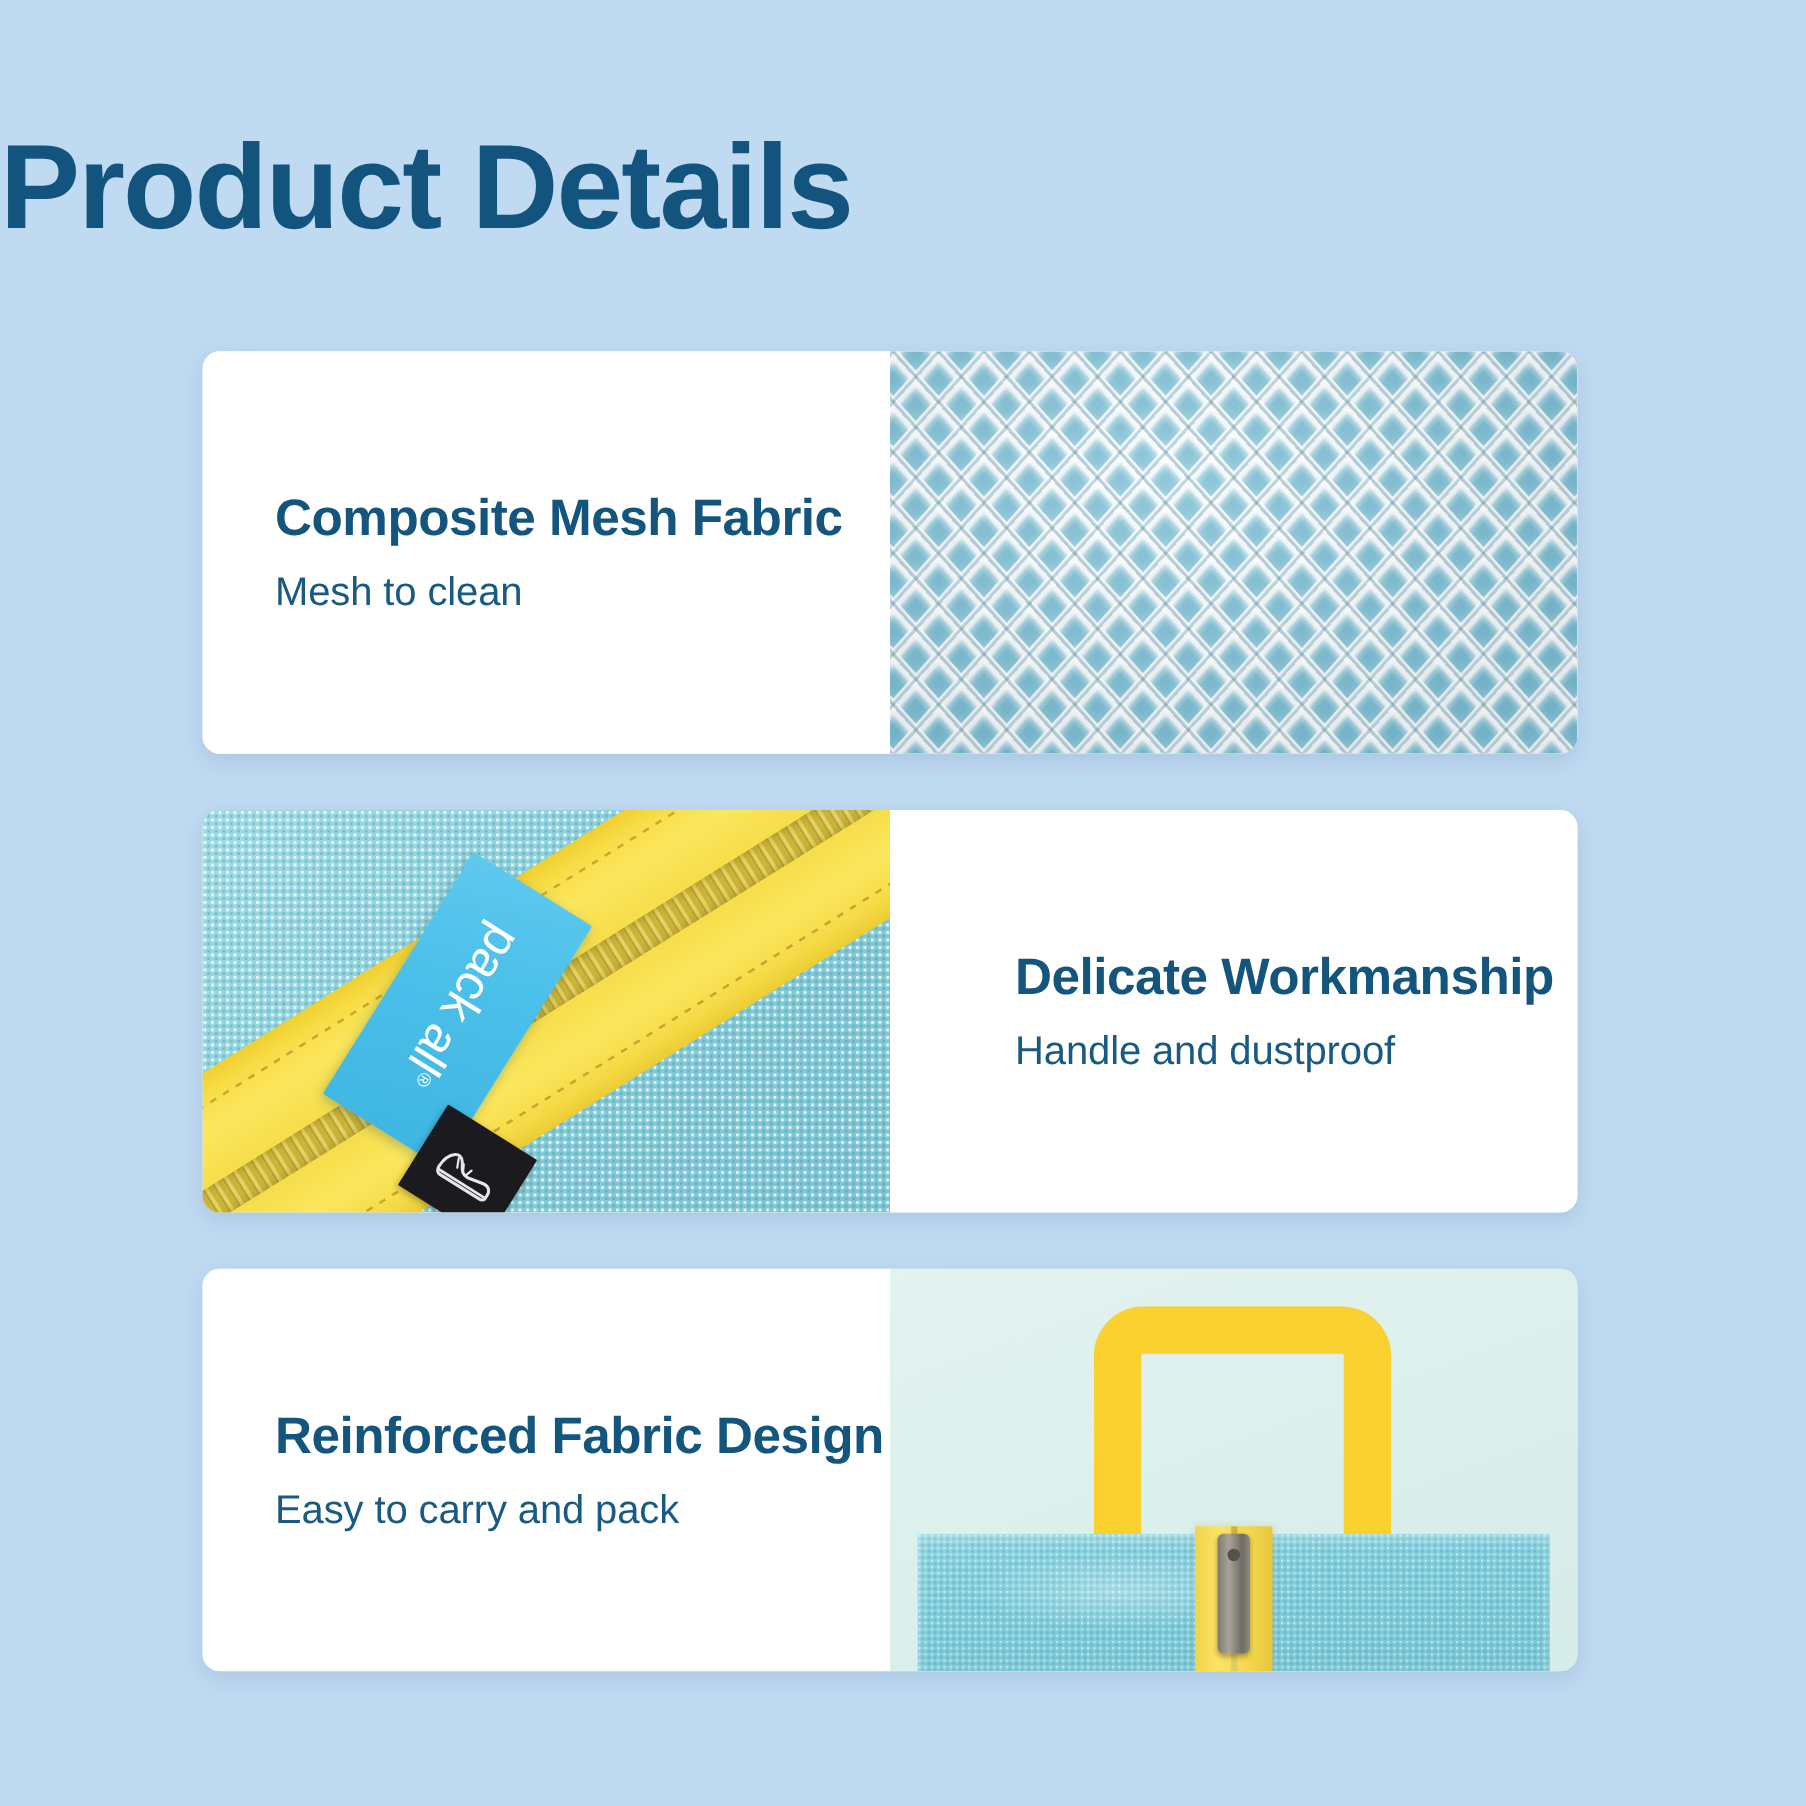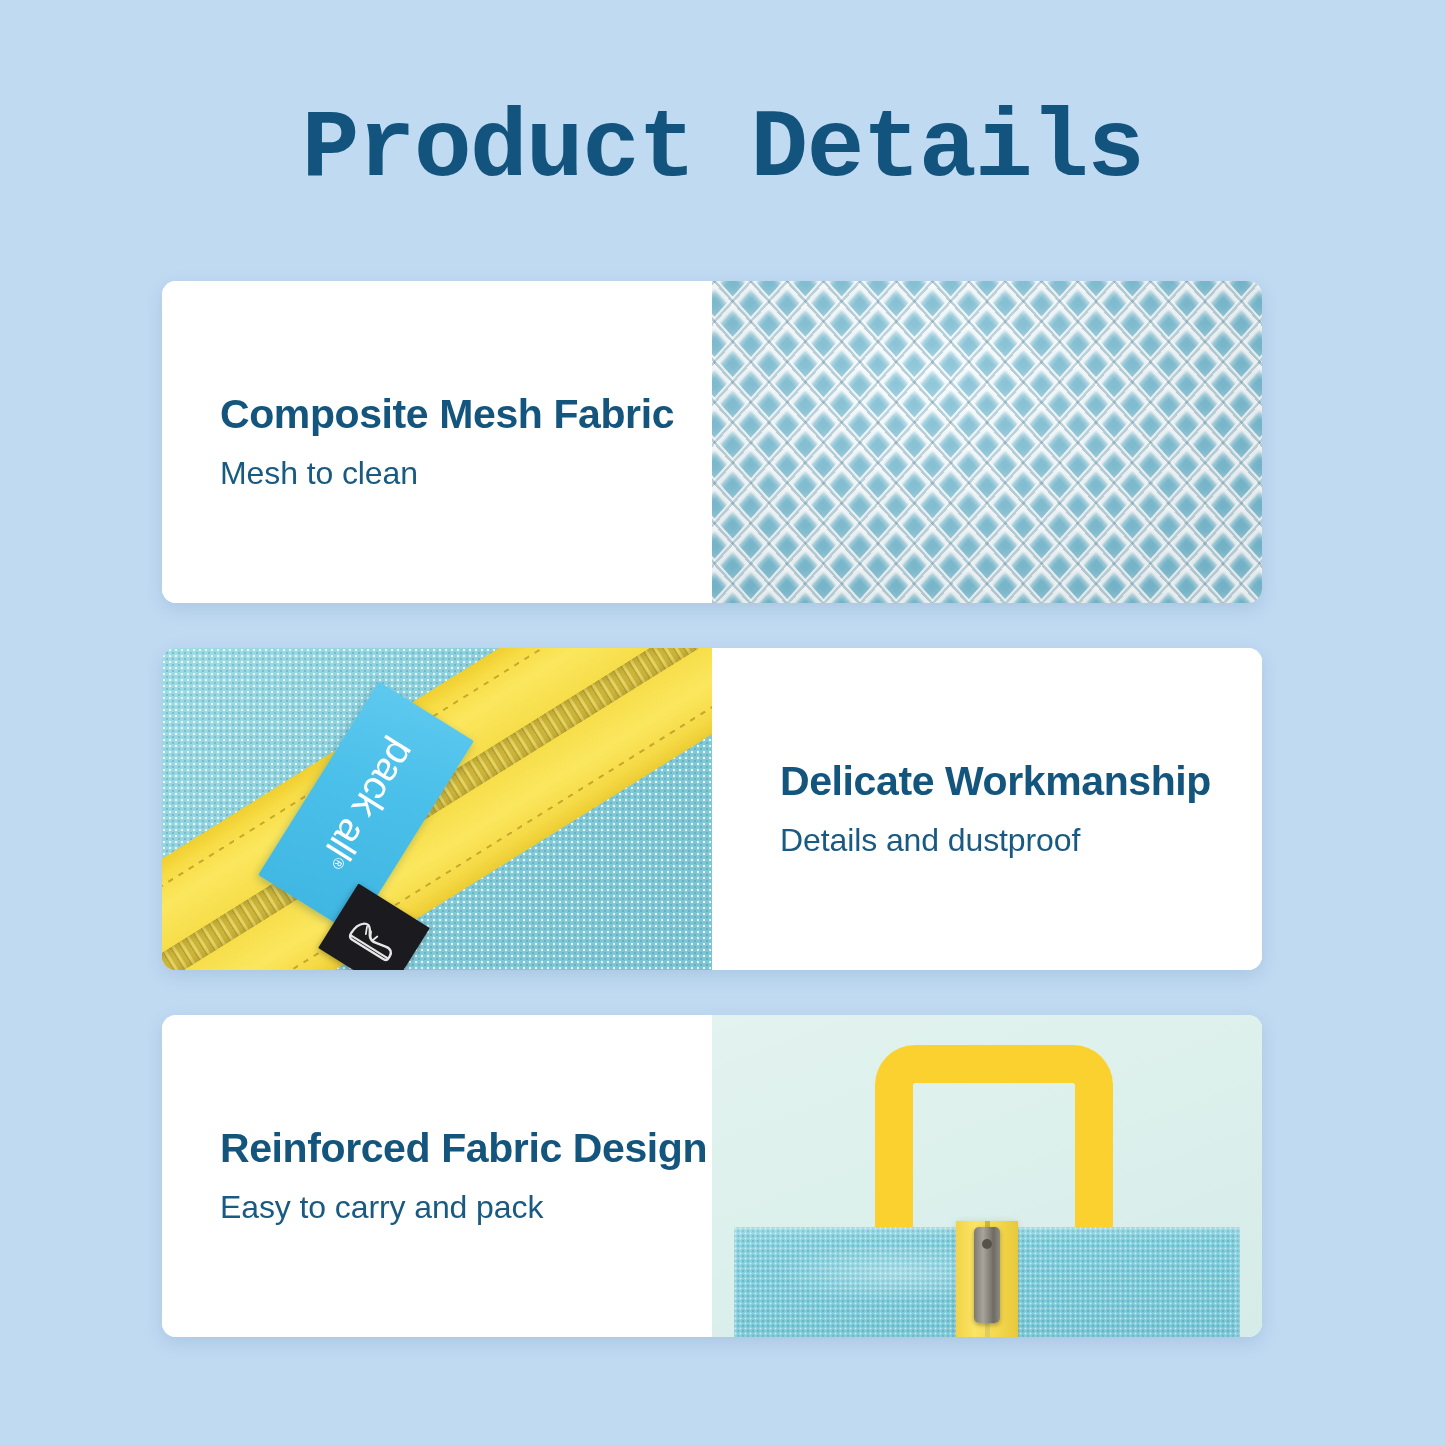--- a/index.html
+++ b/index.html
@@ -15,27 +15,26 @@
     font-family: "Liberation Sans", sans-serif;
     position: relative;
   }
 
   
   .page-title {
     position: absolute;
     top: 98px;
     left: 0;
     width: 1445px;
-    text-align: center;
+    text-align: left;
     font-size: 96px;
     font-weight: 800;
     letter-spacing: -1.5px;
     color: #13547e;
     line-height: 1.08;
-    font-family: Liberation Mono, monospace;
   }
 
   
   .cards {
     position: absolute;
     top: 281px;
     left: 162px;
     width: 1100px;
   }
 
@@ -57,21 +56,21 @@
     width: 50%;
     height: 100%;
     background: #ffffff;
     display: flex;
     flex-direction: column;
     justify-content: center;
     padding-left: 58px;
     padding-right: 20px;
   }
   .card.reverse .card-text {
-    padding-left: 68px;
+    padding-left: 100px;
     padding-right: 20px;
   }
 
   .card-title {
     font-size: 41px;
     font-weight: 700;
     color: #14557e;
     letter-spacing: -0.4px;
     line-height: 1.12;
     white-space: nowrap;
@@ -338,21 +337,21 @@
       <div class="card-sub">Mesh to clean</div>
     </div>
     <div class="card-media">
       <div class="mesh-diamond"></div>
     </div>
   </div>
 
   <div class="card reverse">
     <div class="card-text">
       <div class="card-title">Delicate Workmanship</div>
-      <div class="card-sub">Details and dustproof</div>
+      <div class="card-sub">Handle and dustproof</div>
     </div>
     <div class="card-media">
       <div class="mesh-dot"></div>
 
       <div class="zipper-wrap">
         <div class="zip-tape"></div>
         <div class="zip-teeth"></div>
       </div>
 
       <div class="brand-label">

